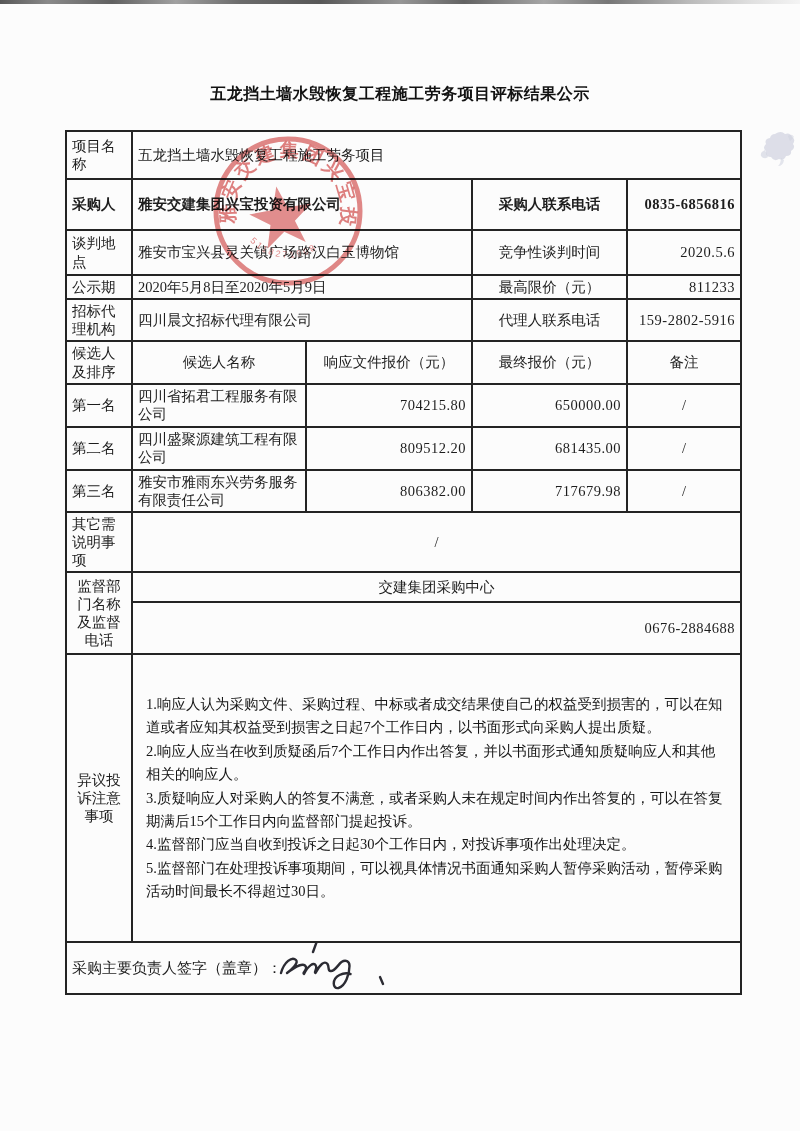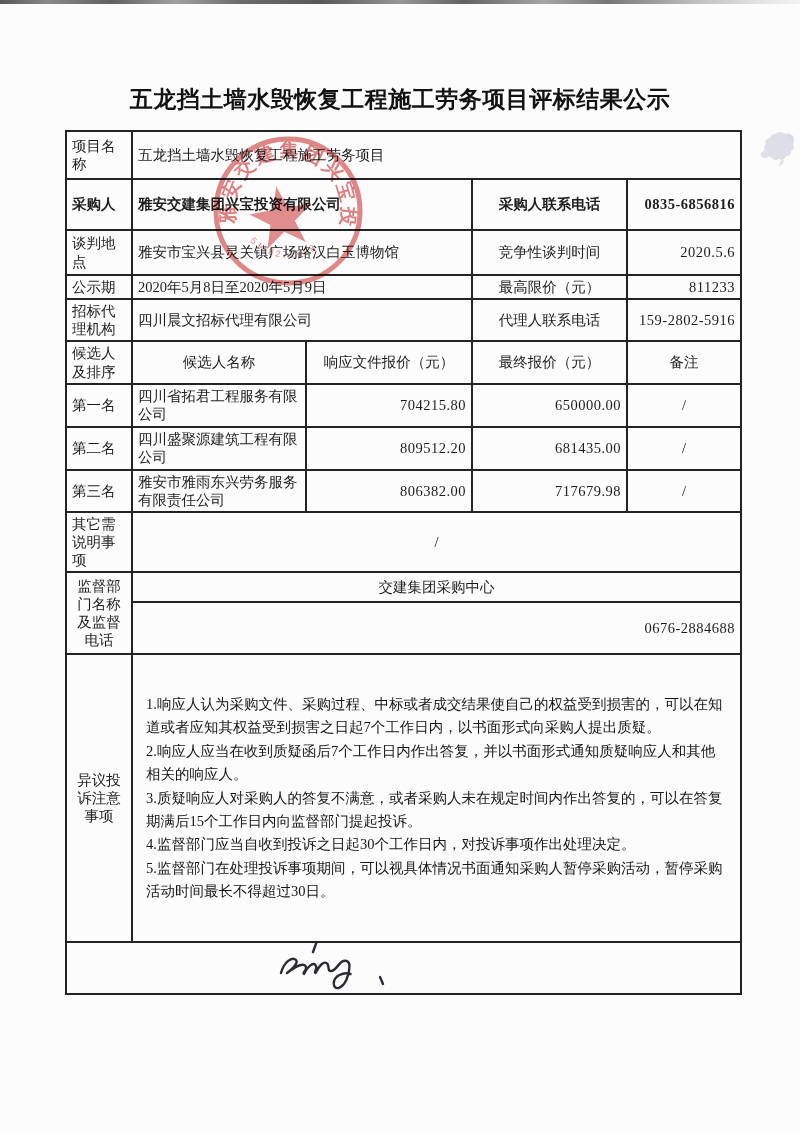--- a/index.html
+++ b/index.html
@@ -8,21 +8,21 @@
     background:#fcfcfc;color:#1d1d1d;
     font-family:"Liberation Serif","DejaVu Serif",serif;
   }
   .scan-edge{
     position:absolute;top:0;left:0;width:800px;height:4px;
     background:linear-gradient(90deg,#2e2e2e 0%,#6d6d6d 6%,#3a3a3a 14%,#8a8a8a 22%,#474747 30%,#2f2f2f 40%,#7d7d7d 50%,#3c3c3c 58%,#909090 68%,#555 76%,#a9a9a9 86%,#d9d9d9 94%,#f2f2f2 100%);
     opacity:.8;
   }
   .title{
     position:absolute;top:84px;left:0;width:800px;margin:0;
-    text-align:center;font-size:23px;font-weight:bold;letter-spacing:.5px;color:#121212;
+    text-align:center;font-size:16px;font-weight:bold;letter-spacing:.5px;color:#121212;
     font-family:"Liberation Sans","DejaVu Sans",sans-serif;
   }
   table.doc{
     position:absolute;left:65px;top:130px;width:675px;
     border-collapse:collapse;table-layout:fixed;
     font-size:14.5px;line-height:1.25;
   }
   table.doc td{
     border:2px solid #242424;padding:2px 5px;vertical-align:middle;
     overflow:hidden;
@@ -134,20 +134,21 @@
           <div>1.响应人认为采购文件、采购过程、中标或者成交结果使自己的权益受到损害的，可以在知道或者应知其权益受到损害之日起7个工作日内，以书面形式向采购人提出质疑。</div>
           <div>2.响应人应当在收到质疑函后7个工作日内作出答复，并以书面形式通知质疑响应人和其他相关的响应人。</div>
           <div>3.质疑响应人对采购人的答复不满意，或者采购人未在规定时间内作出答复的，可以在答复期满后15个工作日内向监督部门提起投诉。</div>
           <div>4.监督部门应当自收到投诉之日起30个工作日内，对投诉事项作出处理决定。</div>
           <div>5.监督部门在处理投诉事项期间，可以视具体情况书面通知采购人暂停采购活动，暂停采购活动时间最长不得超过30日。</div>
         </div>
       </td>
     </tr>
     <tr class="r13">
       <td colspan="5" class="sig-cell">
+        <span class="sig-label">采购主要负责人签字（盖章）：</span>
         <svg class="sig-svg" width="120" height="62" viewBox="0 0 120 62">
           <g fill="none" stroke="#2b2b33" stroke-width="2.4" stroke-linecap="round" stroke-linejoin="round">
             <path d="M42,4 l-4,11"></path>
             <path d="M6,36 c3,-11 11,-17 15,-13 c3,3 -5,10 -9,13 c9,-7 17,-11 19,-6 c1,3 -4,6 -2,7 c4,-8 10,-13 12,-8 c1.5,3 -2.5,6 -0.5,7 c4,-8 9,-13 12,-9 c2,3 0,7 3,7 c4,1 8,-7 11,-9 c4,-2.5 8,-1 8,4 c0,8 -4,20 -11,22 c-6,1.5 -7,-9 1,-13 c4,-2 8,-2 11,-1"></path>
             <path d="M105,40 l3,7"></path>
           </g>
         </svg>
       </td>
     </tr>
   </tbody>

